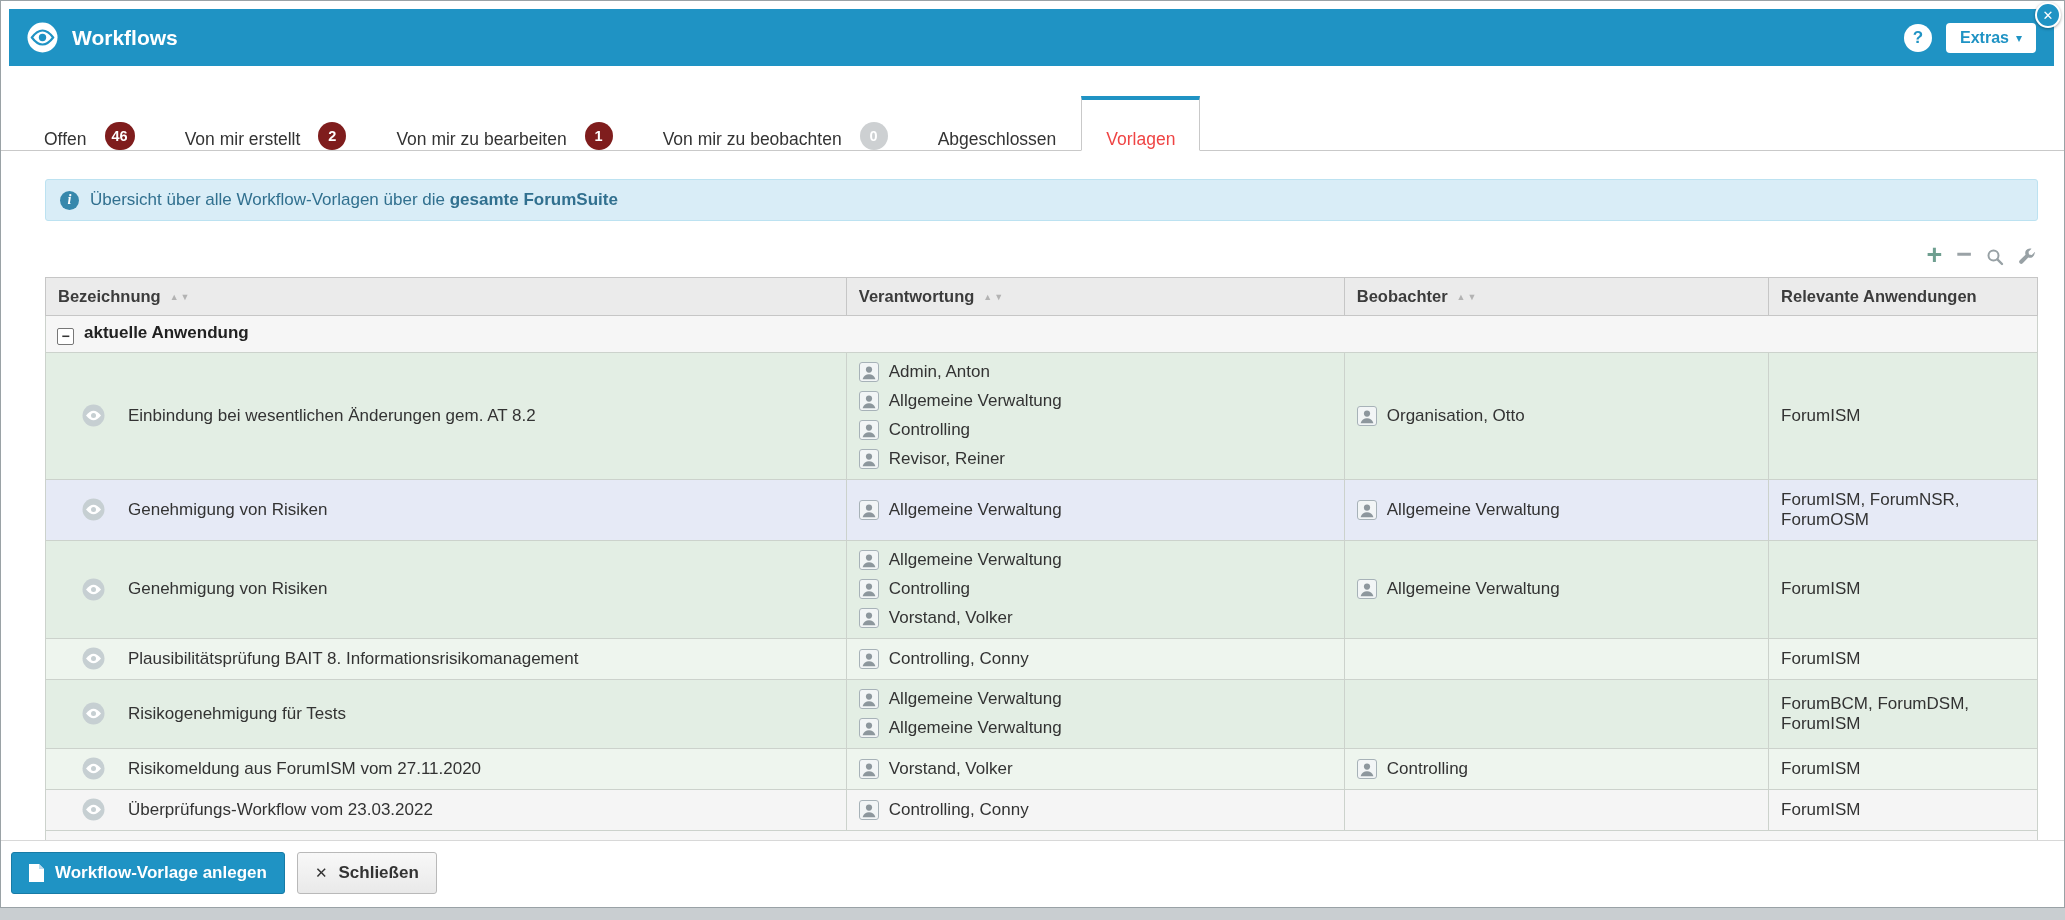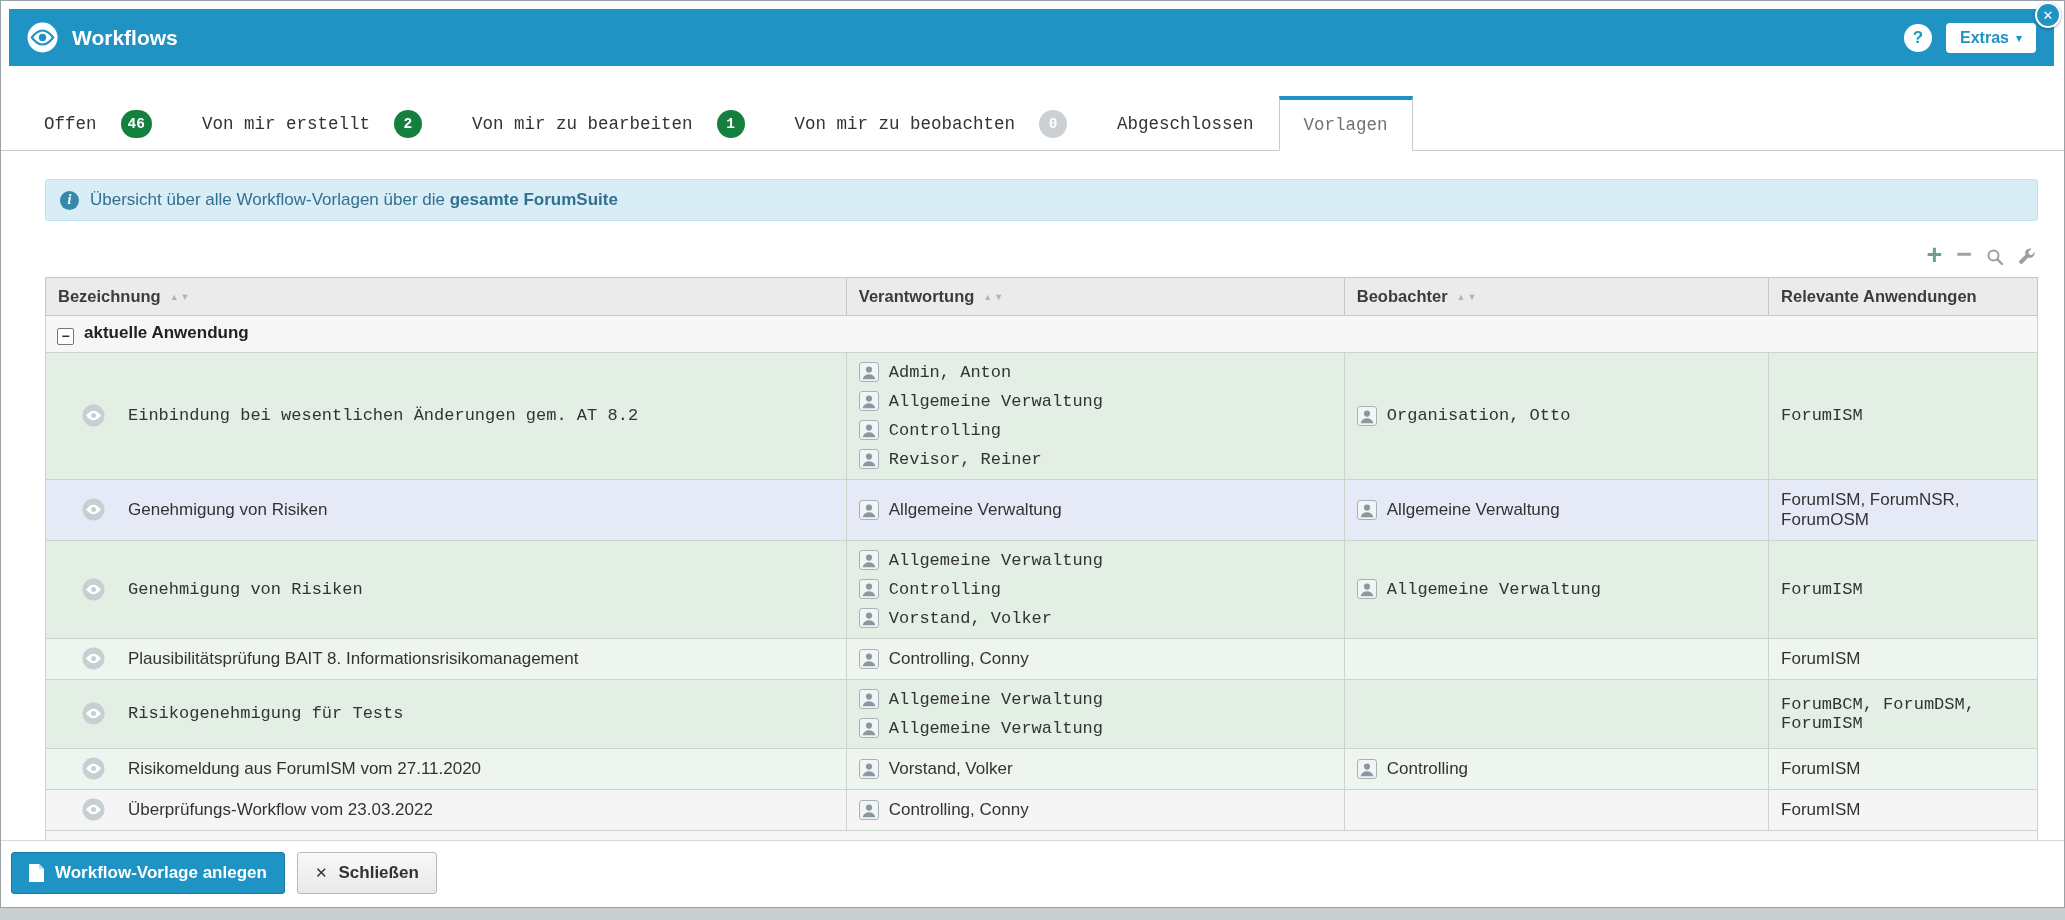--- a/index.html
+++ b/index.html
@@ -45,36 +45,36 @@
     display: flex; align-items: center; justify-content: center;
     box-shadow: 0 1px 3px rgba(0,0,0,.35); cursor: pointer; z-index: 10;
   }
   
   .tabbar {
     display: flex; align-items: stretch;
     height: 55px; margin-top: 30px; padding-left: 18px;
     border-bottom: 1px solid #c9c9c9;
   }
   .tab {
-    display: flex; align-items: center; gap: 24px;
+    display: flex; align-items: flex-end; gap: 18px;
     padding: 0 24px; font-size: 17.5px; color: #333;
     cursor: pointer; position: relative;
-    border: 1px solid transparent; margin-bottom: -1px; font-family: Liberation Mono, monospace;
+    border: 1px solid transparent; margin-bottom: -1px;
   }
   .tab.active {
     background: #fff; border-color: #c9c9c9;
     border-top: 4px solid #1f93c4; border-bottom: 1px solid #fff;
-    color: #737373;
+    color: #ef4444;
   }
   .badge {
     min-width: 28px; height: 28px; padding: 0 7px; border-radius: 15px;
     color: #fff; font-size: 14.5px; font-weight: bold;
     display: flex; align-items: center; justify-content: center;
   }
-  .badge.red  { background: #15803d; }
+  .badge.red  { background: #7f1d1d; }
   .badge.gray { background: #cdd0d2; }
   
   .content { padding: 0 26px 0 44px; }
   .info-banner {
     margin-top: 28px;
     background: #d9edf7; border: 1px solid #bce2f1; border-radius: 3px;
     color: #31708f; font-size: 17px; padding: 10px 14px;
     display: flex; align-items: center; gap: 11px;
   }
   .info-icon {
@@ -107,21 +107,21 @@
     font-size: 9px; color: #b3b3b3; vertical-align: 2px;
   }
   .group-row td { background: #f6f6f6; font-weight: bold; padding: 7px 11px; color: #222; cursor: pointer; }
   .expander {
     display: inline-flex; width: 17px; height: 17px;
     border: 1px solid #777; border-radius: 2px; background: #fff; color: #333;
     align-items: center; justify-content: center;
     font-size: 14px; font-weight: bold; line-height: 1;
     margin-right: 10px; vertical-align: -3px;
   }
-  .variant-green td        { background: #e3eee4; font-family: Liberation Mono, monospace; }
+  .variant-green td        { background: #e3eee4; }
   .variant-green-light td  { background: #eef5ee; }
   .variant-selected td     { background: #e6eaf6; }
   .variant-plain td        { background: #f5f5f5; }
   .data-row { cursor: pointer; }
   .cell-name { padding: 6px 12px 6px 36px; }
   .cell-name-inner { display: flex; align-items: center; gap: 23px; }
   .row-eye { display: flex; flex: none; }
   .cell-resp, .cell-obs { padding: 5px 12px; }
   .cell-apps { padding: 10px 12px; }
   .person { display: flex; align-items: center; gap: 10px; min-height: 29px; }

